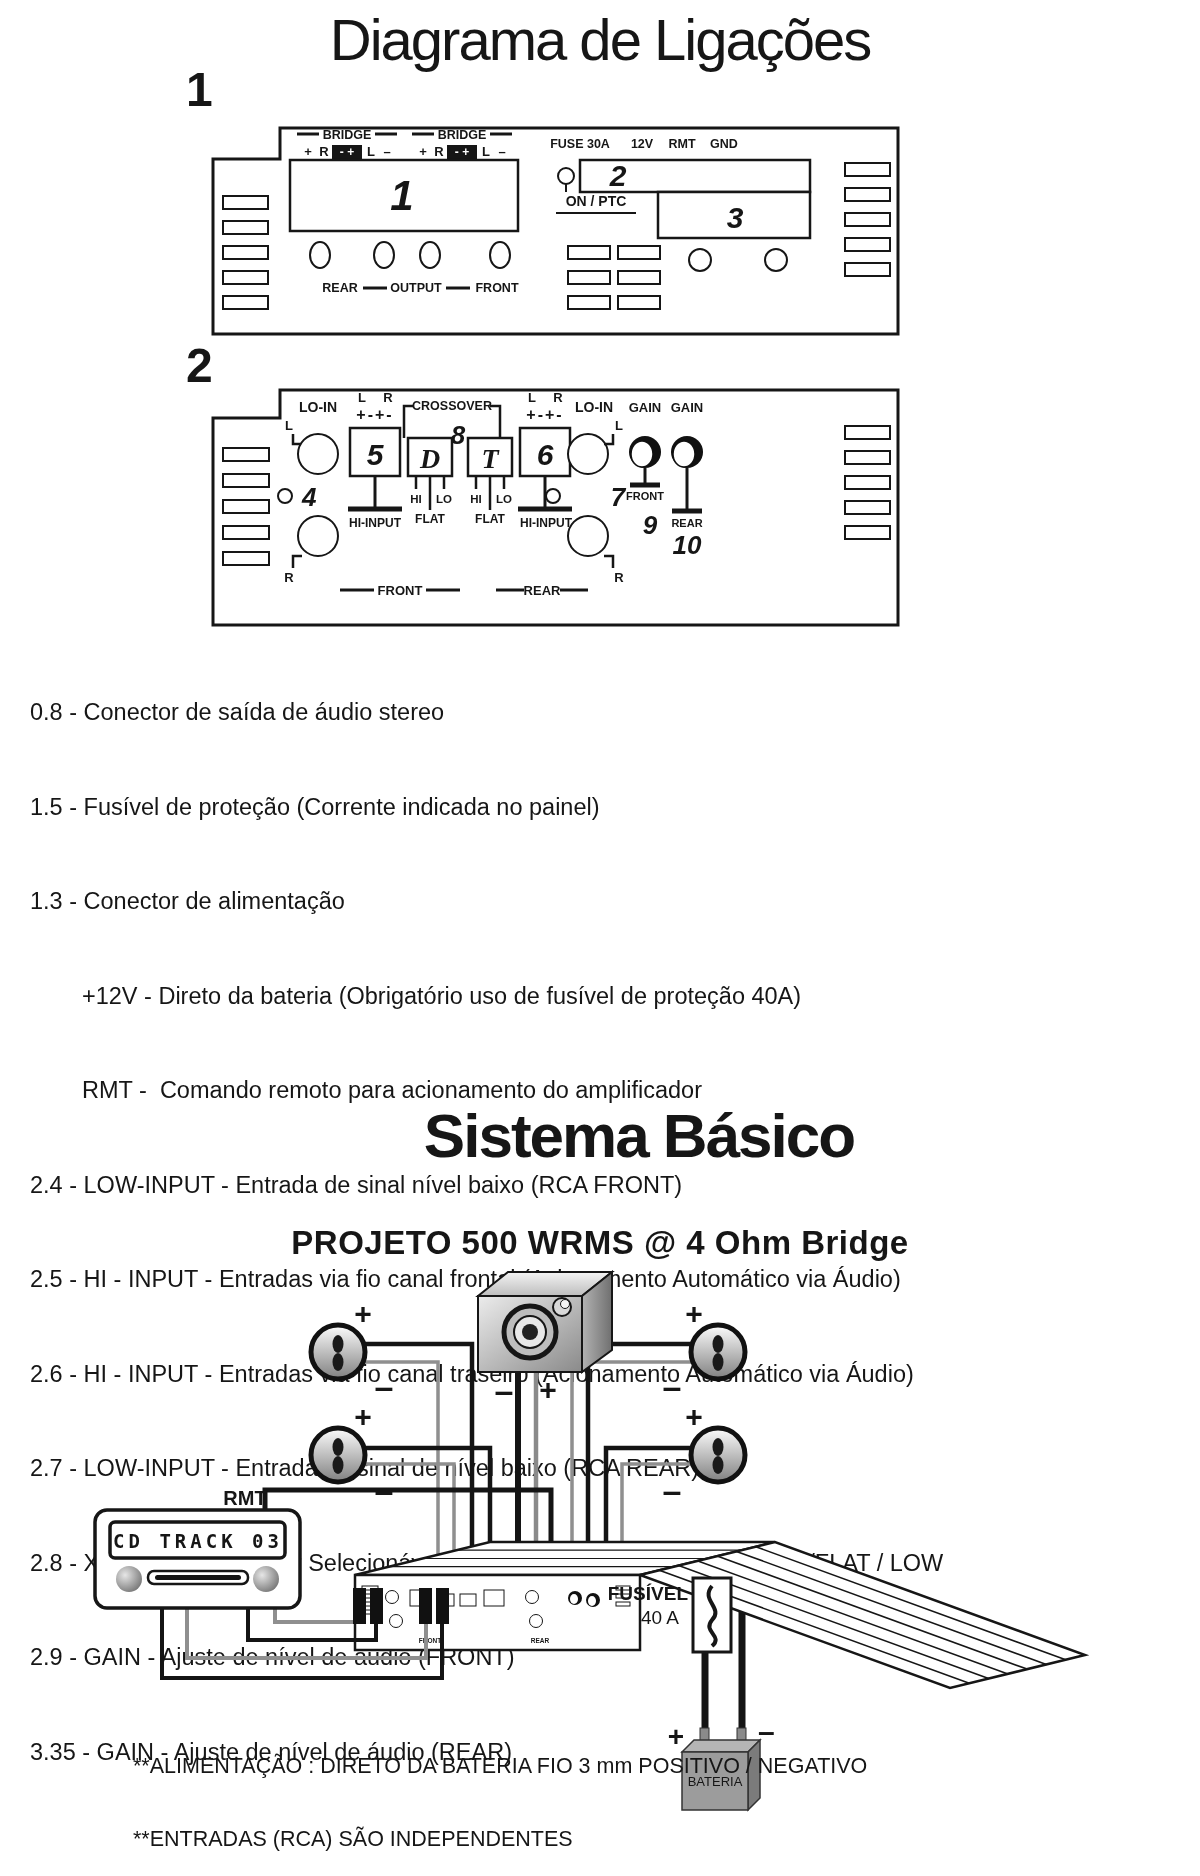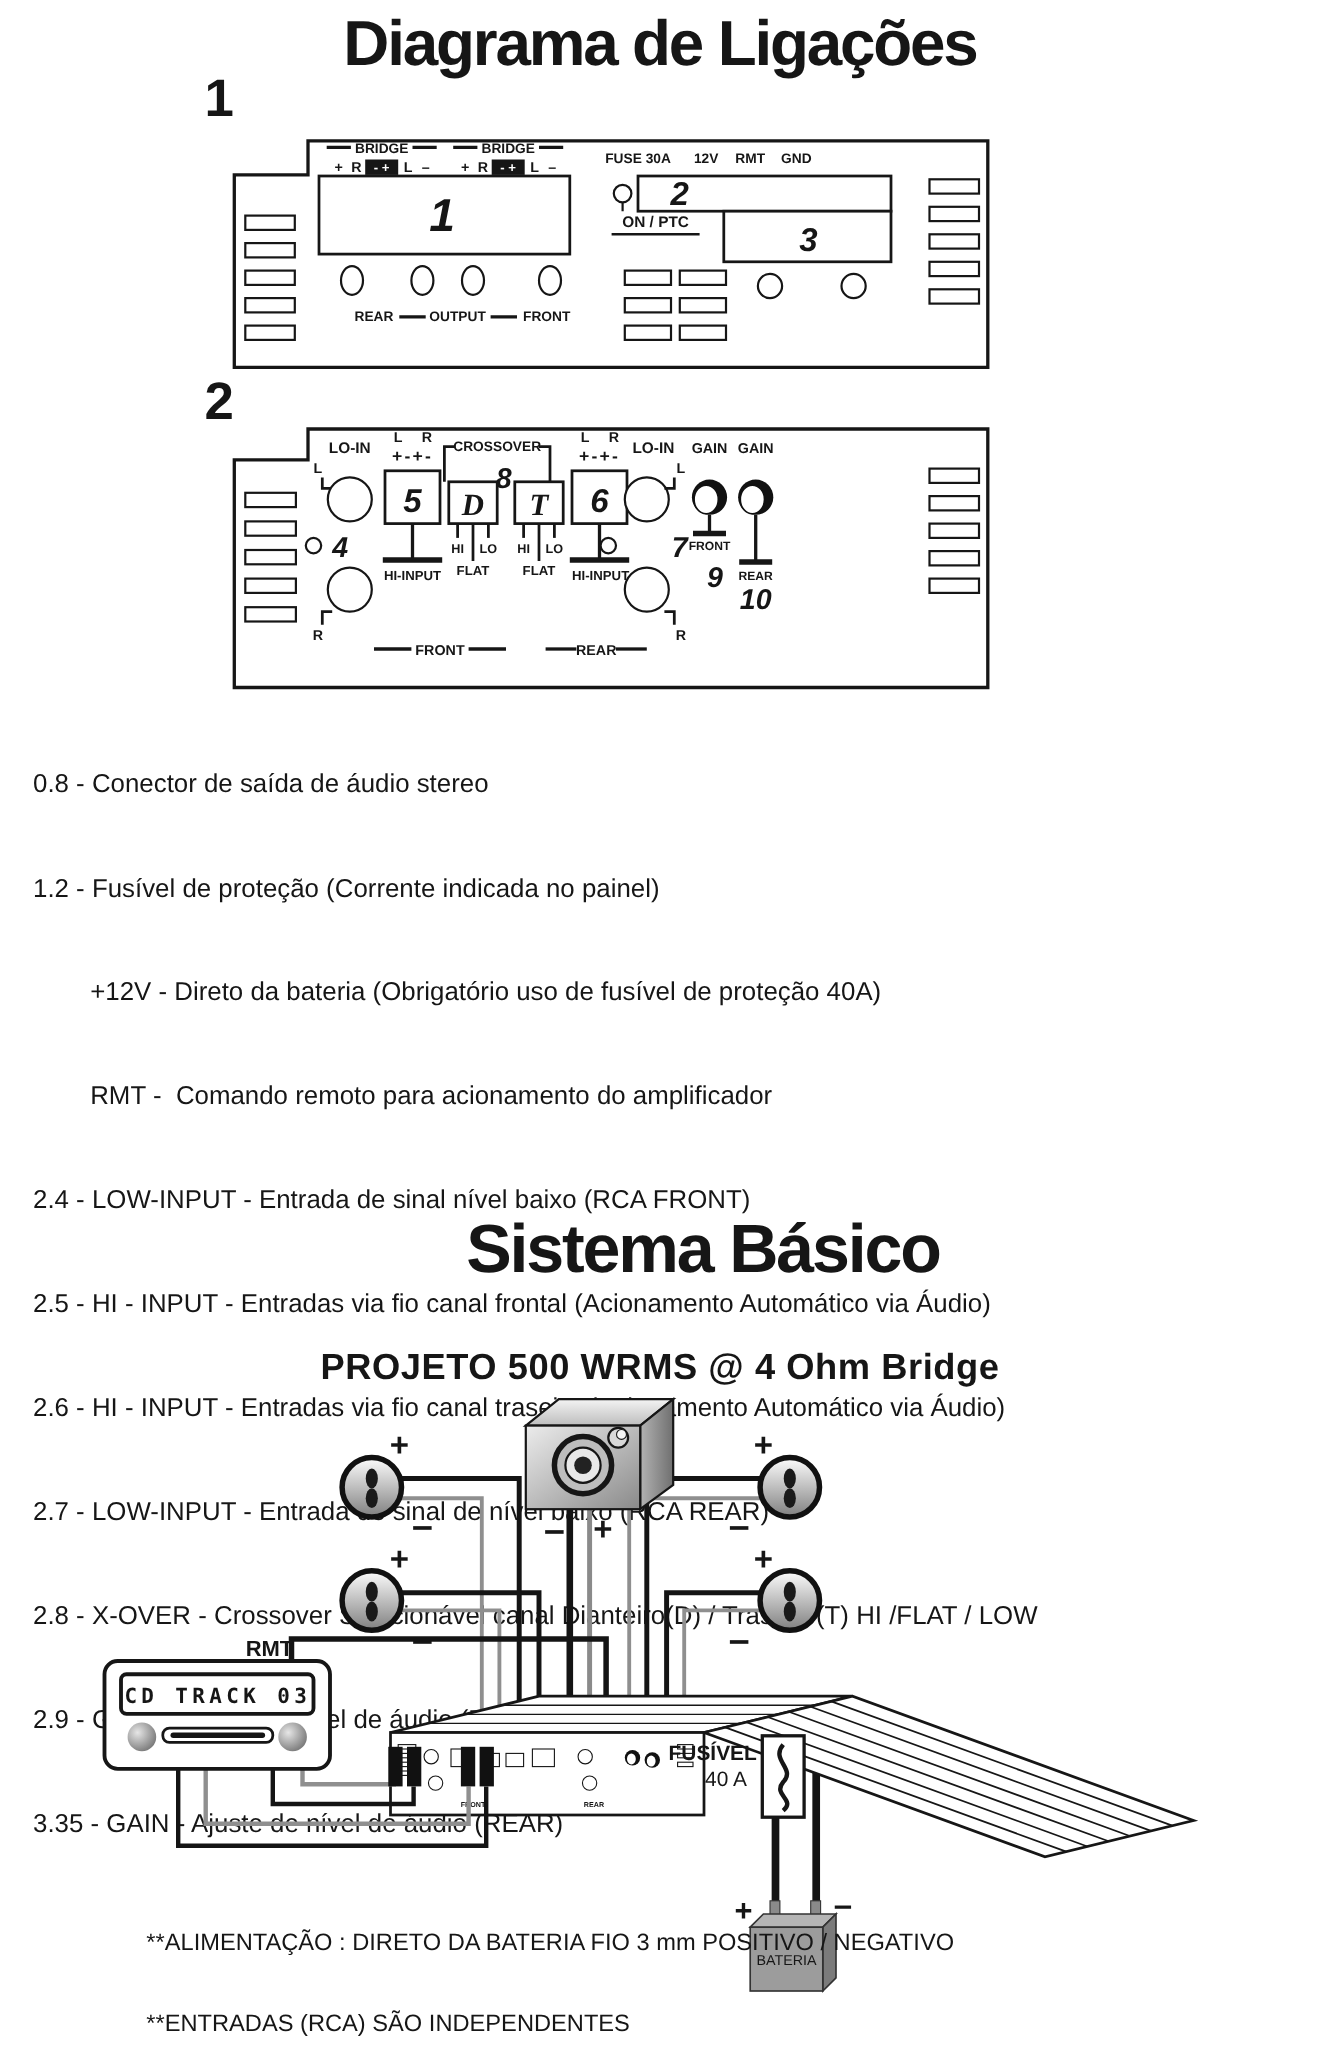--- a/index.html
+++ b/index.html
@@ -1,19 +1,19 @@
 <!DOCTYPE html>
 <html><head>
 <meta charset="utf-8">
 <style>
   html,body{margin:0;padding:0;background:#fff;}
   #page{position:relative;width:1200px;height:1876px;background:#fff;overflow:hidden;
         font-family:"Liberation Sans",sans-serif;color:#161616;}
   .abs{position:absolute;}
-  .h-main{left:0;top:6px;width:100%;text-align:center;font-size:58px;font-weight:700;letter-spacing:-2px;}
+  .h-main{left:0;top:6px;width:100%;text-align:center;font-size:58px;font-weight:400;letter-spacing:-2px;}
   .h-basic{left:0;top:1100px;width:100%;text-align:center;font-size:62px;font-weight:700;letter-spacing:-2px;margin-left:39px;}
   .h-proj{left:0;top:1224px;width:100%;text-align:center;font-size:33px;font-weight:700;letter-spacing:.5px;}
   .secnum{font-size:48px;font-weight:700;}
   .legend{left:30px;top:634px;font-size:23.5px;line-height:31.5px;white-space:pre;}
   .legend .ind{padding-left:52px;}
   .foot{left:133px;top:1706px;font-size:21.5px;line-height:24.2px;white-space:pre;}
   svg text{font-family:"Liberation Sans",sans-serif;fill:#161616;}
   .tb{font-weight:bold;}
   .ti{font-weight:bold;font-style:italic;}
   .tw{font-weight:bold;fill:#fff;}
@@ -236,21 +236,22 @@
       <text x="210" y="209" class="tb" font-size="13" text-anchor="middle">FRONT</text>
       <line x1="236" y1="204" x2="270" y2="204" stroke="#161616" stroke-width="3"></line>
       <line x1="306" y1="204" x2="334" y2="204" stroke="#161616" stroke-width="3"></line>
       <text x="352" y="209" class="tb" font-size="13" text-anchor="middle">REAR</text>
       <line x1="370" y1="204" x2="398" y2="204" stroke="#161616" stroke-width="3"></line>
     </g>
   </svg>
 
   <div class="abs legend">
     <div>0.8 - Conector de saída de áudio stereo</div>
-    <div>1.2 - Fusível de proteção (Corrente indicada no painel)</div>
+    <div>1.5 - Fusível de proteção (Corrente indicada no painel)</div>
+    <div>1.3 - Conector de alimentação</div>
     <div class="ind">+12V - Direto da bateria (Obrigatório uso de fusível de proteção 40A)</div>
     <div class="ind">RMT -  Comando remoto para acionamento do amplificador</div>
     <div>2.4 - LOW-INPUT - Entrada de sinal nível baixo (RCA FRONT)</div>
     <div>2.5 - HI - INPUT - Entradas via fio canal frontal (Acionamento Automático via Áudio)</div>
     <div>2.6 - HI - INPUT - Entradas via fio canal traseiro (Acionamento Automático via Áudio)</div>
     <div>2.7 - LOW-INPUT - Entrada de sinal de nível baixo (RCA REAR)</div>
     <div>2.8 - X-OVER - Crossover Selecionável canal Dianteiro(D) / Traseiro(T) HI /FLAT / LOW</div>
     <div>2.9 - GAIN - Ajuste de nível de áudio (FRONT)</div>
     <div>3.35 - GAIN - Ajuste de nível de áudio (REAR)</div>
     

